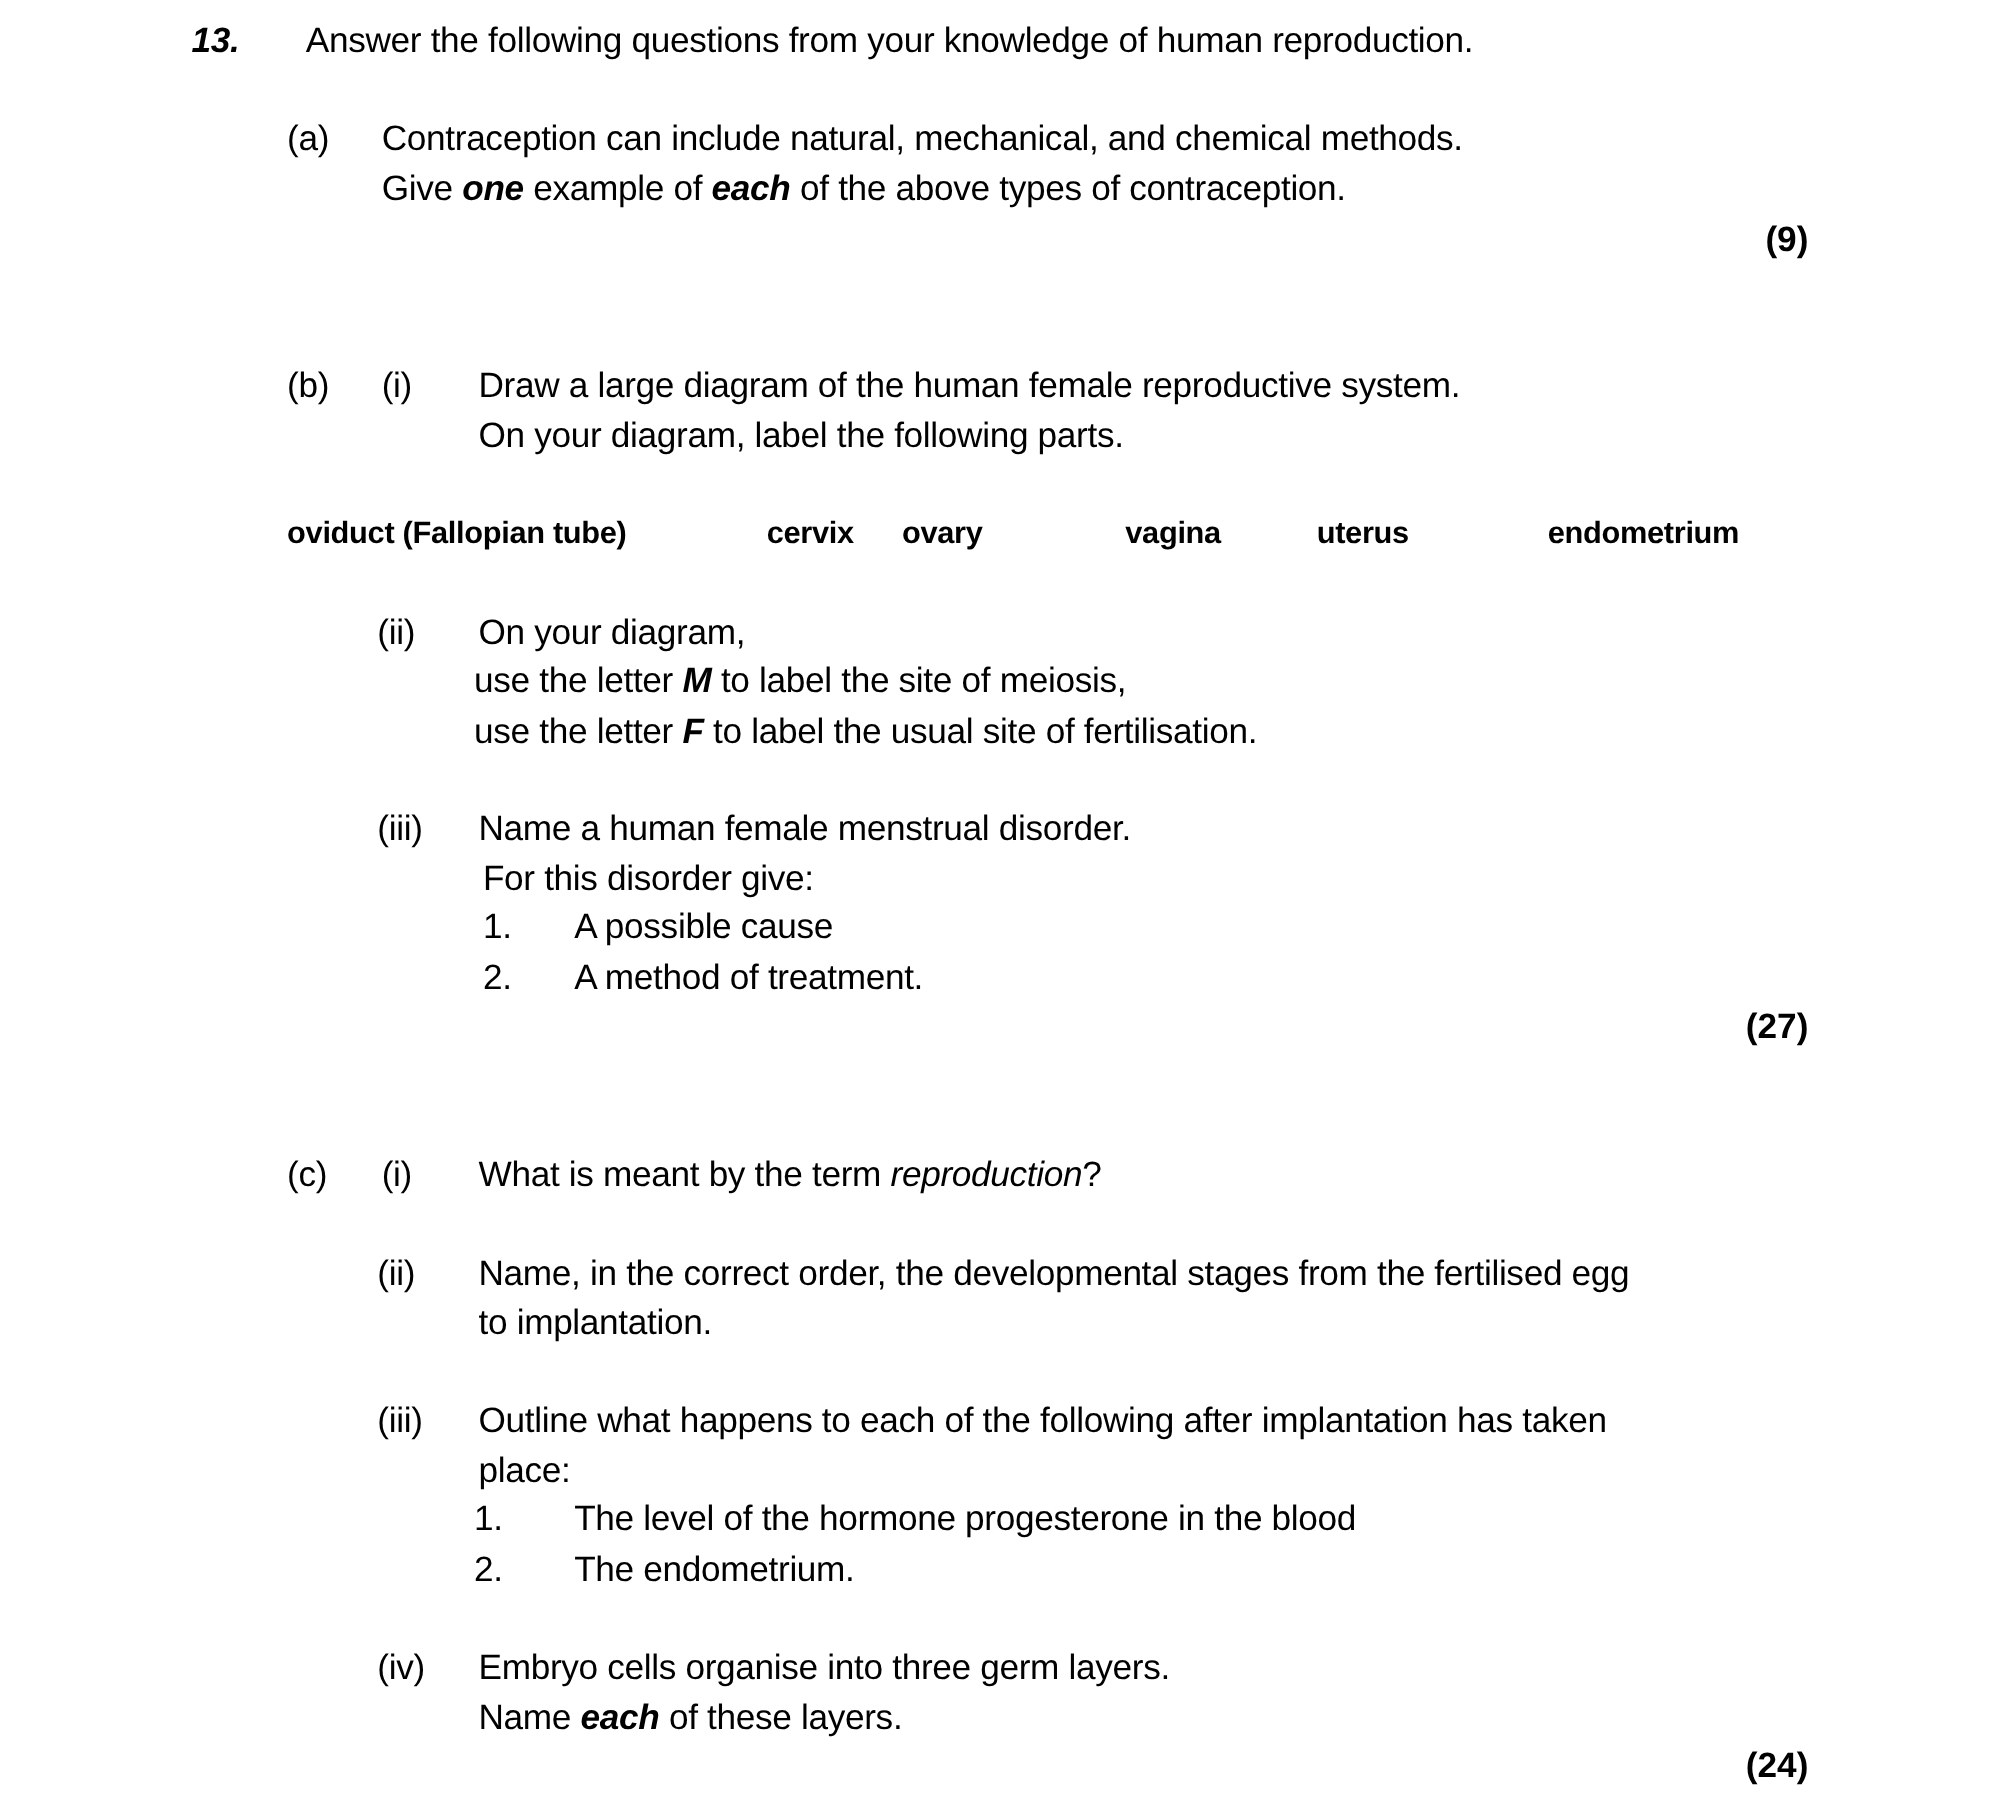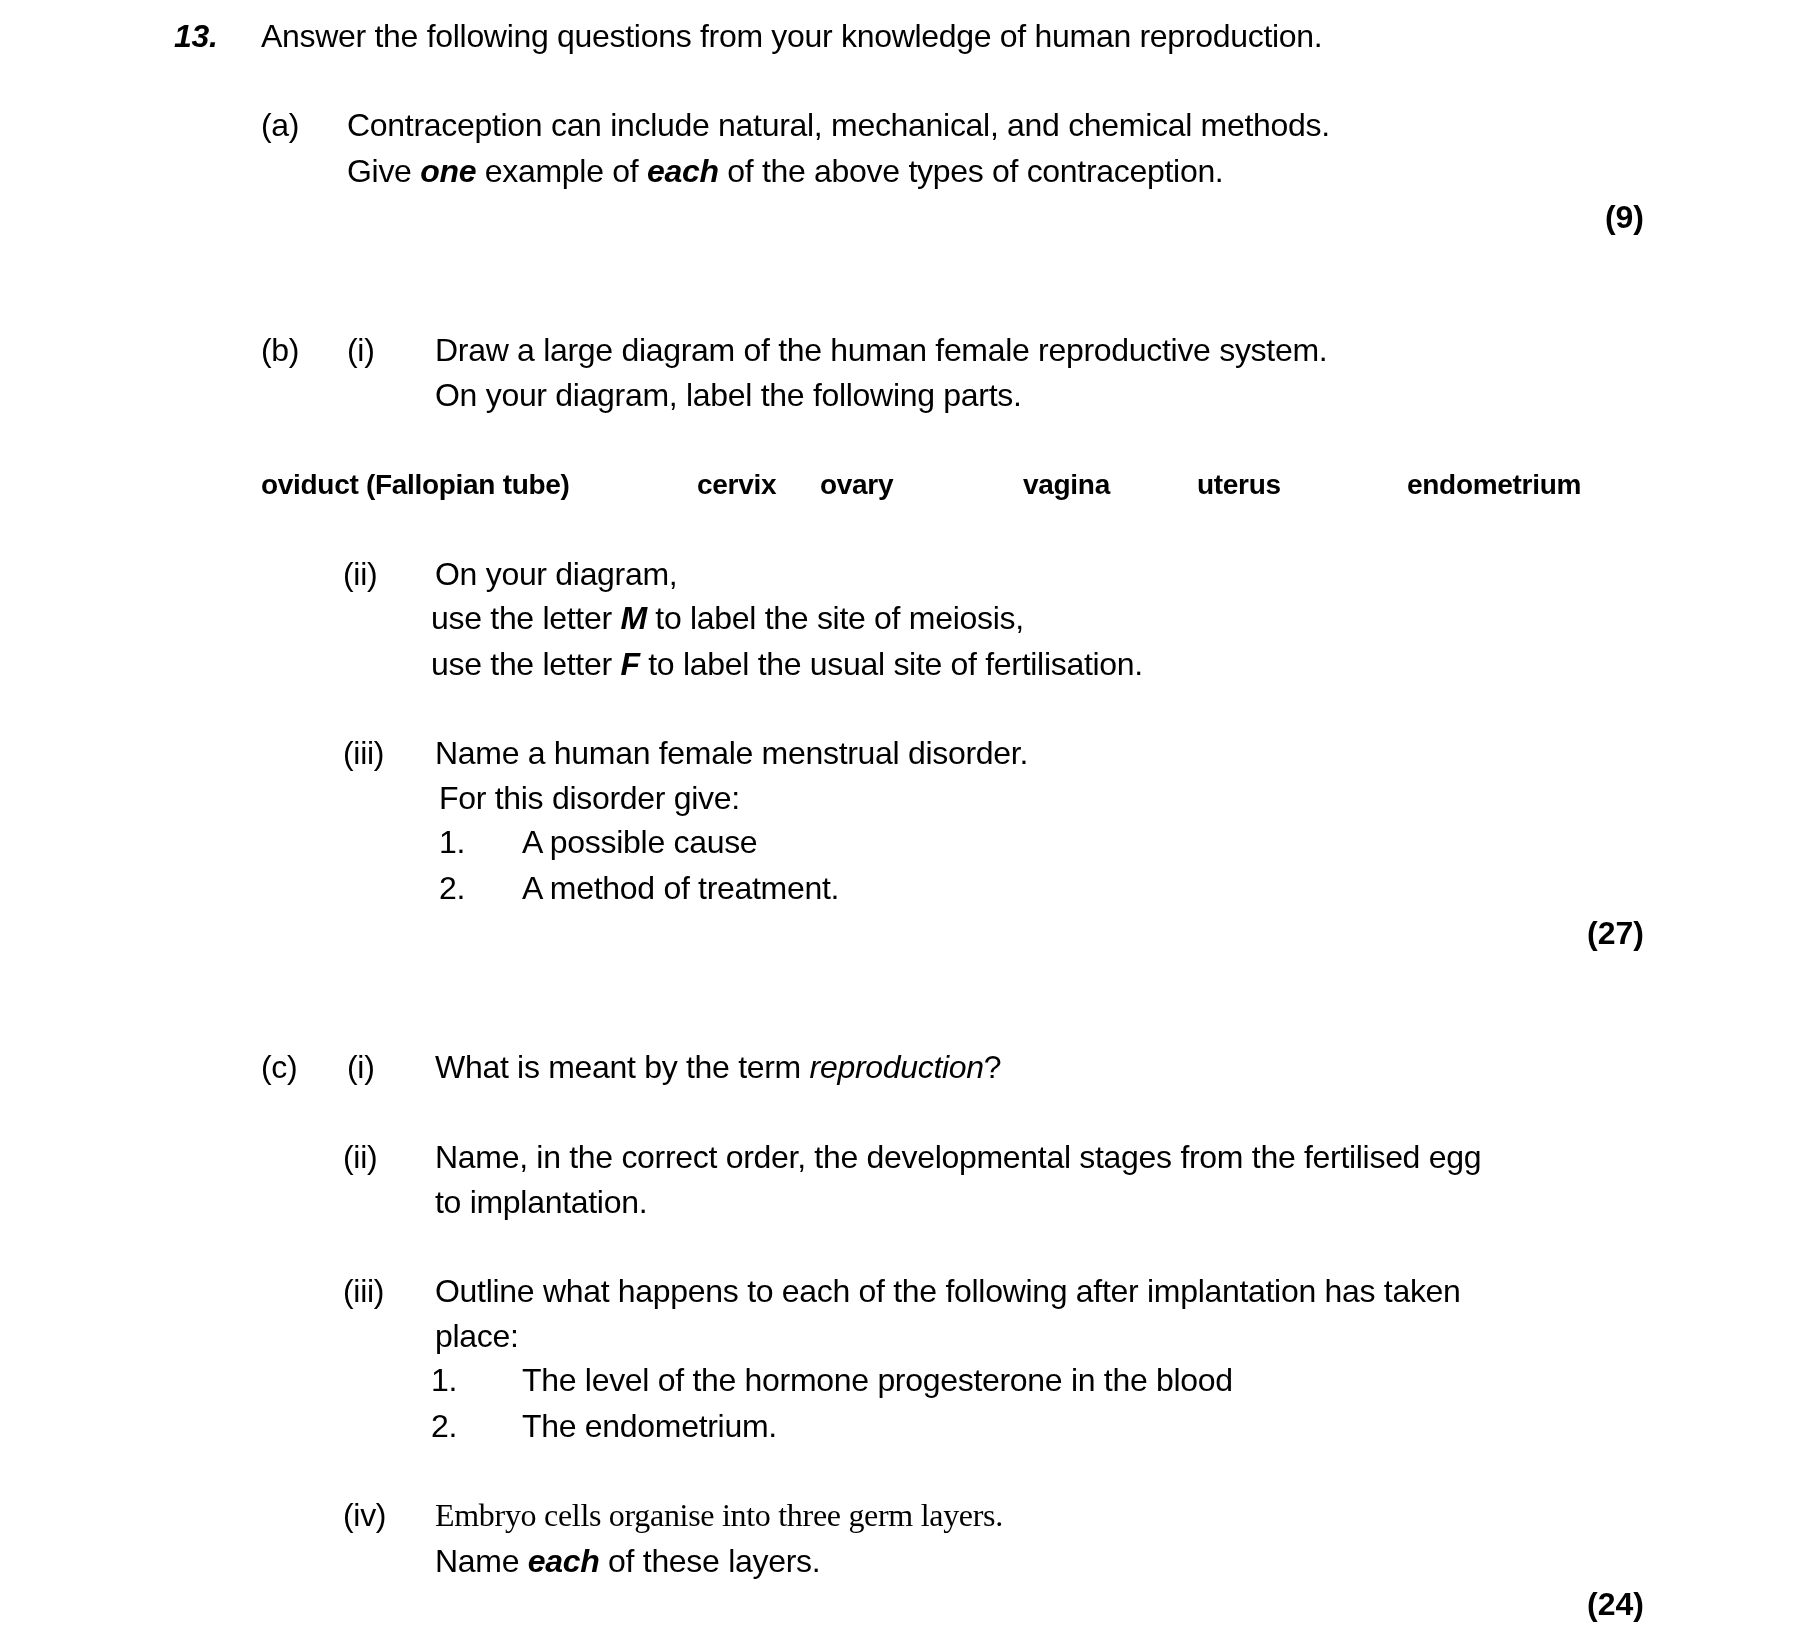--- a/index.html
+++ b/index.html
@@ -8,21 +8,21 @@
   .ln { position: absolute; font-size: 32px; line-height: 40px; white-space: nowrap; letter-spacing: -0.3px; }
   .b { font-weight: bold; font-style: italic; }
   .i { font-style: italic; }
   .mark { position: absolute; font-size: 32px; font-weight: bold; line-height: 40px; right: 174px; white-space: nowrap; }
   .label-list span { position: absolute; font-weight: bold; font-size: 28px; line-height: 40px; white-space: nowrap; letter-spacing: -0.3px; }
 </style>
 </head>
 <body>
 
 <span class="ln b" style="left:174px; top:16px;">13.</span>
-<span class="ln" style="left:261px; top:16px;text-align:right;">Answer the following questions from your knowledge of human reproduction.</span>
+<span class="ln" style="left:278px; top:16px;text-align:right;">Answer the following questions from your knowledge of human reproduction.</span>
 
 <span class="ln" style="left:261px; top:105px;">(a)</span>
 <span class="ln" style="left:347px; top:105px;">Contraception can include natural, mechanical, and chemical methods.</span>
 <span class="ln" style="left:347px; top:151px;"><span>Give </span><span class="b">one</span><span> example of </span><span class="b">each</span><span> of the above types of contraception.</span></span>
 <span class="mark" style="top:197px;">(9)</span>
 
 <span class="ln" style="left:261px; top:330px;">(b)</span>
 <span class="ln" style="left:347px; top:330px;">(i)</span>
 <span class="ln" style="left:435px; top:330px;">Draw a large diagram of the human female reproductive system.</span>
 <span class="ln" style="left:435px; top:375px;">On your diagram, label the following parts.</span>
@@ -60,15 +60,15 @@
 
 <span class="ln" style="left:343px; top:1271px;">(iii)</span>
 <span class="ln" style="left:435px; top:1271px;">Outline what happens to each of the following after implantation has taken</span>
 <span class="ln" style="left:435px; top:1316px;">place:</span>
 <span class="ln" style="left:431px; top:1360px;">1.</span>
 <span class="ln" style="left:522px; top:1360px;">The level of the hormone progesterone in the blood</span>
 <span class="ln" style="left:431px; top:1406px;">2.</span>
 <span class="ln" style="left:522px; top:1406px;">The endometrium.</span>
 
 <span class="ln" style="left:343px; top:1495px;">(iv)</span>
-<span class="ln" style="left:435px; top:1495px;font-family:Liberation Serif, serif;">Embryo cells organise into three germ layers.</span>
+<span class="ln" style="left:435px; top:1495px;">Embryo cells organise into three germ layers.</span>
 <span class="ln" style="left:435px; top:1541px;"><span>Name </span><span class="b">each</span><span> of these layers.</span></span>
 <span class="mark" style="top:1584px;">(24)</span>
 
 </body></html>

